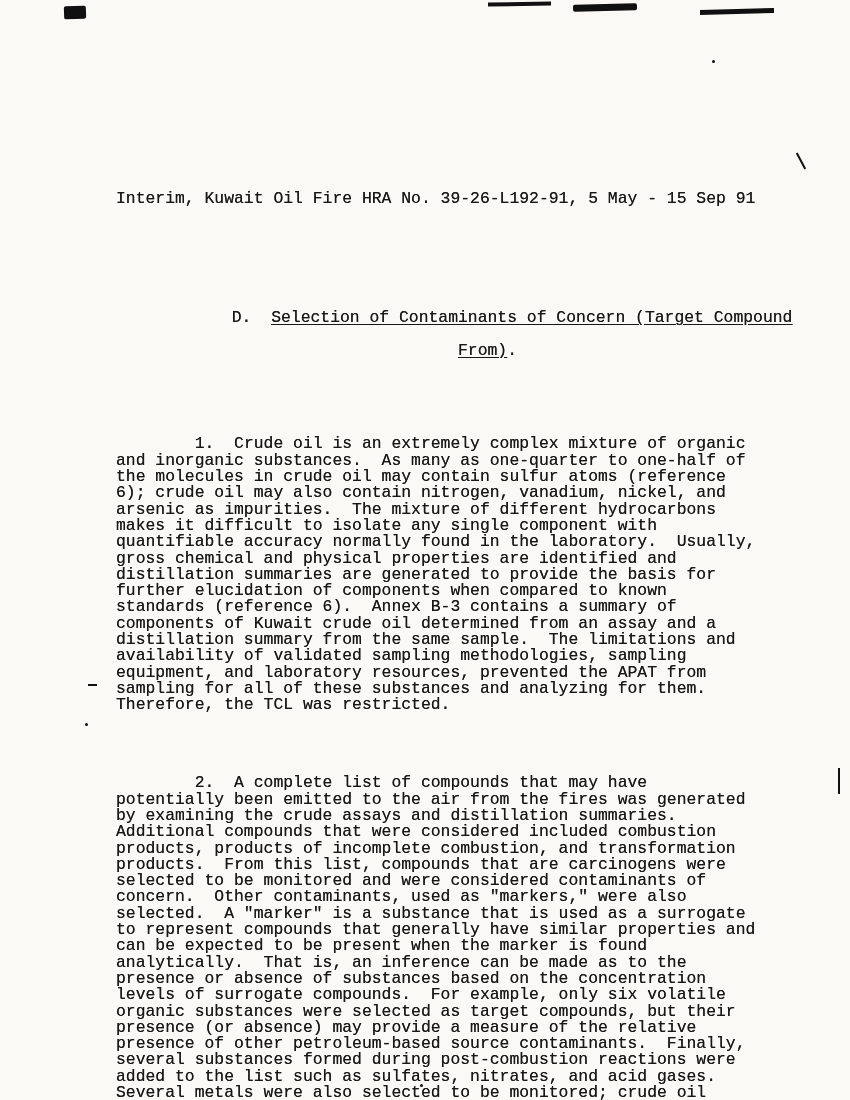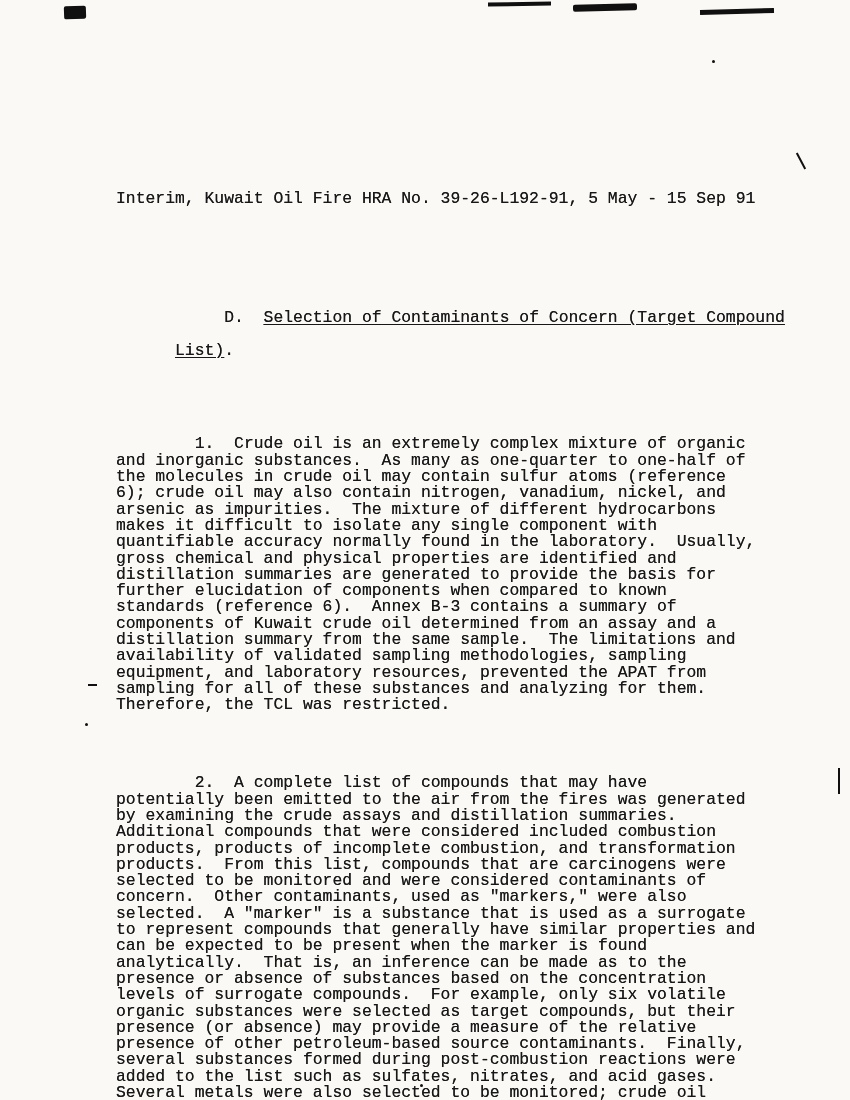--- a/index.html
+++ b/index.html
@@ -22,21 +22,21 @@
     left: 116px;
     top: 0;
     width: 684px;
     padding-top: 142px;
     font-size: 16.4px;
     line-height: 16.3px;
     white-space: pre-wrap;
     text-shadow: 0 0 0.5px rgba(10,10,10,0.75);
   }
   .header-line { margin: 0; }
-  .heading { margin-top: 38px; }
+  .heading { margin-top: 38px; text-align: center; }
   .heading .u { text-decoration: underline; text-underline-offset: 2px; }
   .para { margin-top: 12px; }
   .para-2 { margin-top: 13px; }
 
   
   .artifact { position: absolute; background: #101010; }
   .a-top-left   { left: 64px;  top: 6px;   width: 22px; height: 13px; transform: rotate(-2deg); border-radius: 2px; }
   .a-top-bar-1  { left: 488px; top: 2px;   width: 63px; height: 4px;  transform: rotate(-1deg); }
   .a-top-bar-2  { left: 573px; top: 4px;   width: 64px; height: 7px;  transform: rotate(-1.5deg); border-radius: 2px; }
   .a-top-bar-3  { left: 700px; top: 9px;   width: 74px; height: 5px;  transform: rotate(-1.5deg); }
@@ -62,21 +62,21 @@
   <div class="artifact a-left-dot"></div>
   <div class="artifact a-dot-2"></div>
   <div class="artifact a-dot-3"></div>
 
   <div class="content">
 
     <div class="header-line">Interim, Kuwait Oil Fire HRA No. 39-26-L192-91, 5 May - 15 Sep 91</div>
 
     <div class="heading">
       <span>     D.  </span><span class="u">Selection of Contaminants of Concern (Target Compound</span><br>
-      <span class="u">List)</span><span>.</span>
+      <span class="u">From)</span><span>.</span>
     </div>
 
     <div class="para para-1">        1.  Crude oil is an extremely complex mixture of organic
 and inorganic substances.  As many as one-quarter to one-half of
 the molecules in crude oil may contain sulfur atoms (reference
 6); crude oil may also contain nitrogen, vanadium, nickel, and
 arsenic as impurities.  The mixture of different hydrocarbons
 makes it difficult to isolate any single component with
 quantifiable accuracy normally found in the laboratory.  Usually,
 gross chemical and physical properties are identified and

